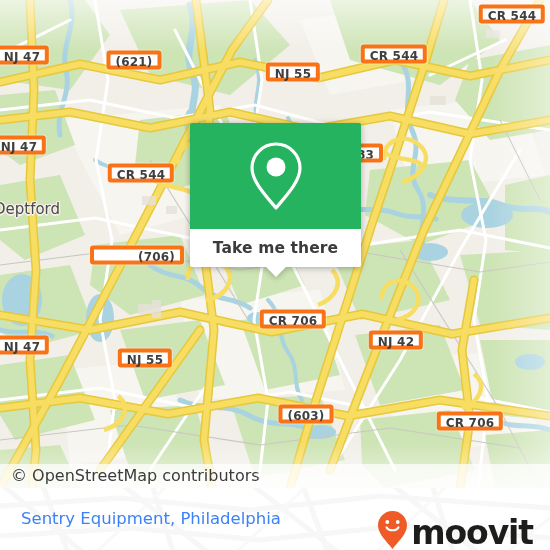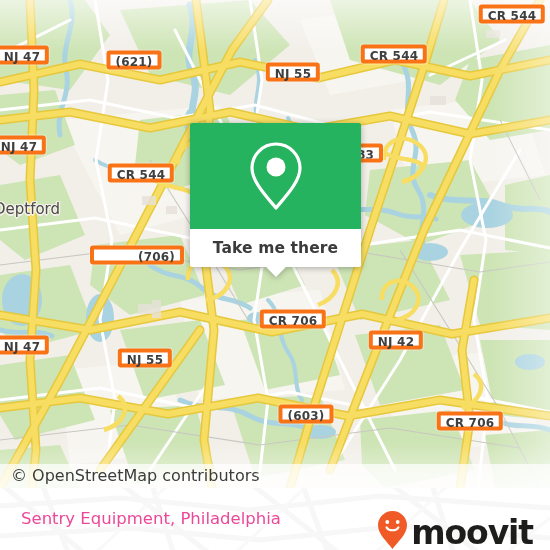--- a/index.html
+++ b/index.html
@@ -167,21 +167,21 @@
     left: 0; top: 0;
     width: 550px; height: 62px;
     opacity: .55;
   }
   .footer-title {
     position: absolute;
     left: 21px;
     top: 0;
     height: 62px;
     line-height: 62px;
-    color: #ec4899;
+    color: #3b82f6;
     font-family: "DejaVu Sans", sans-serif;
     font-size: 16.5px;
     white-space: nowrap;
   }
   .brand {
     position: absolute;
     right: 17px;
     top: 0;
     height: 62px;
     display: flex;

